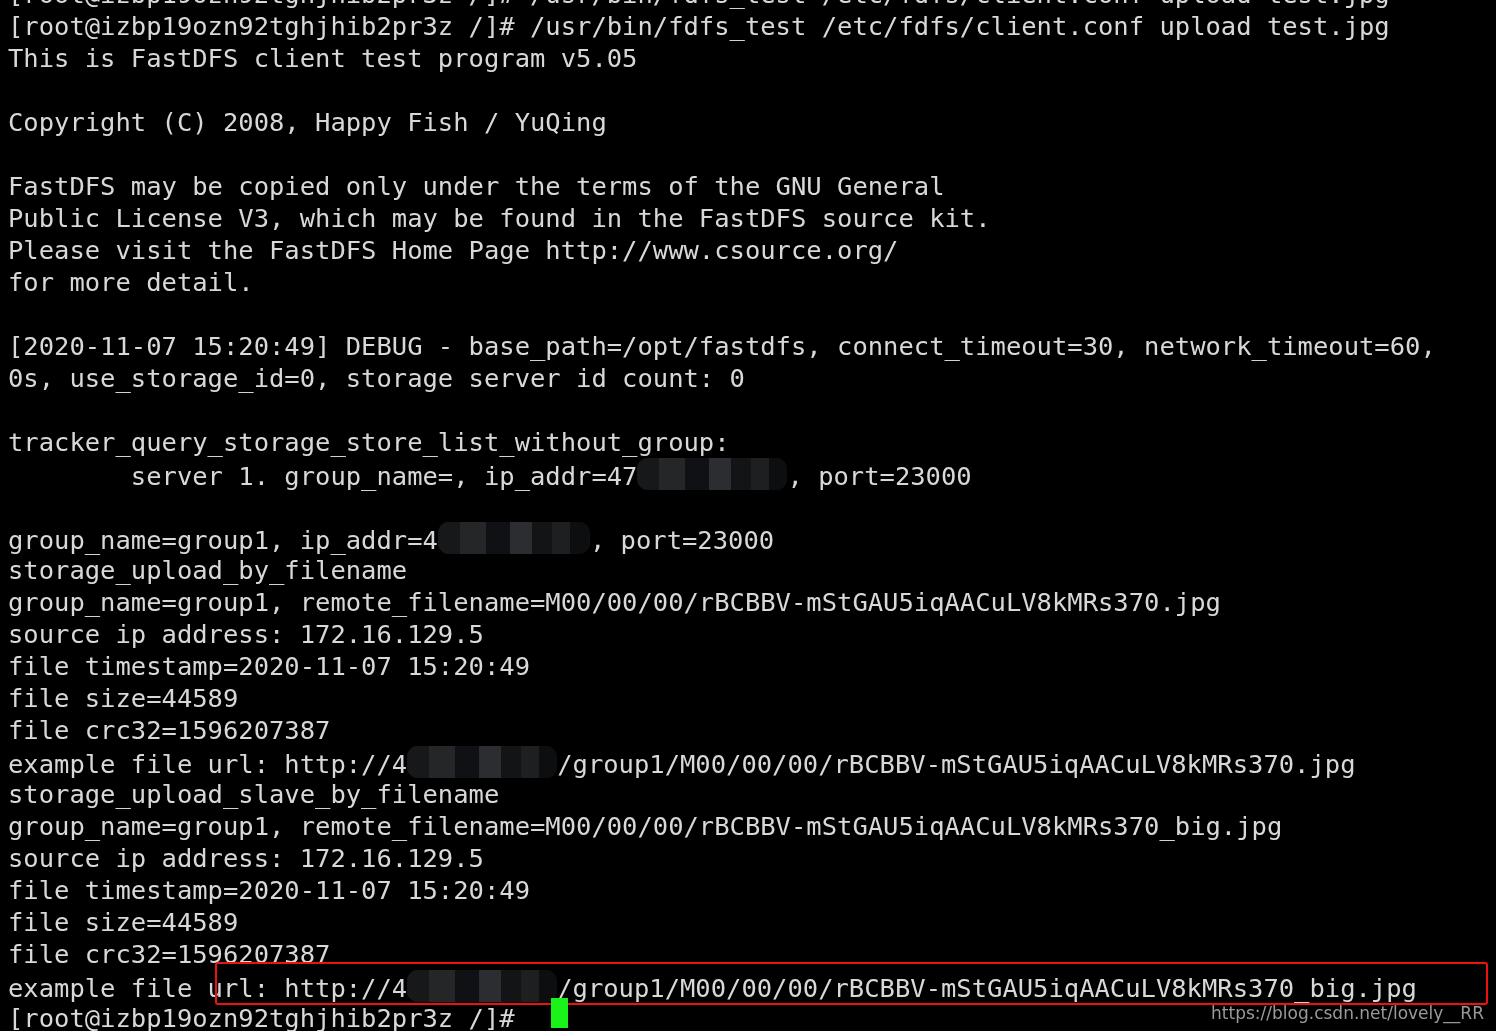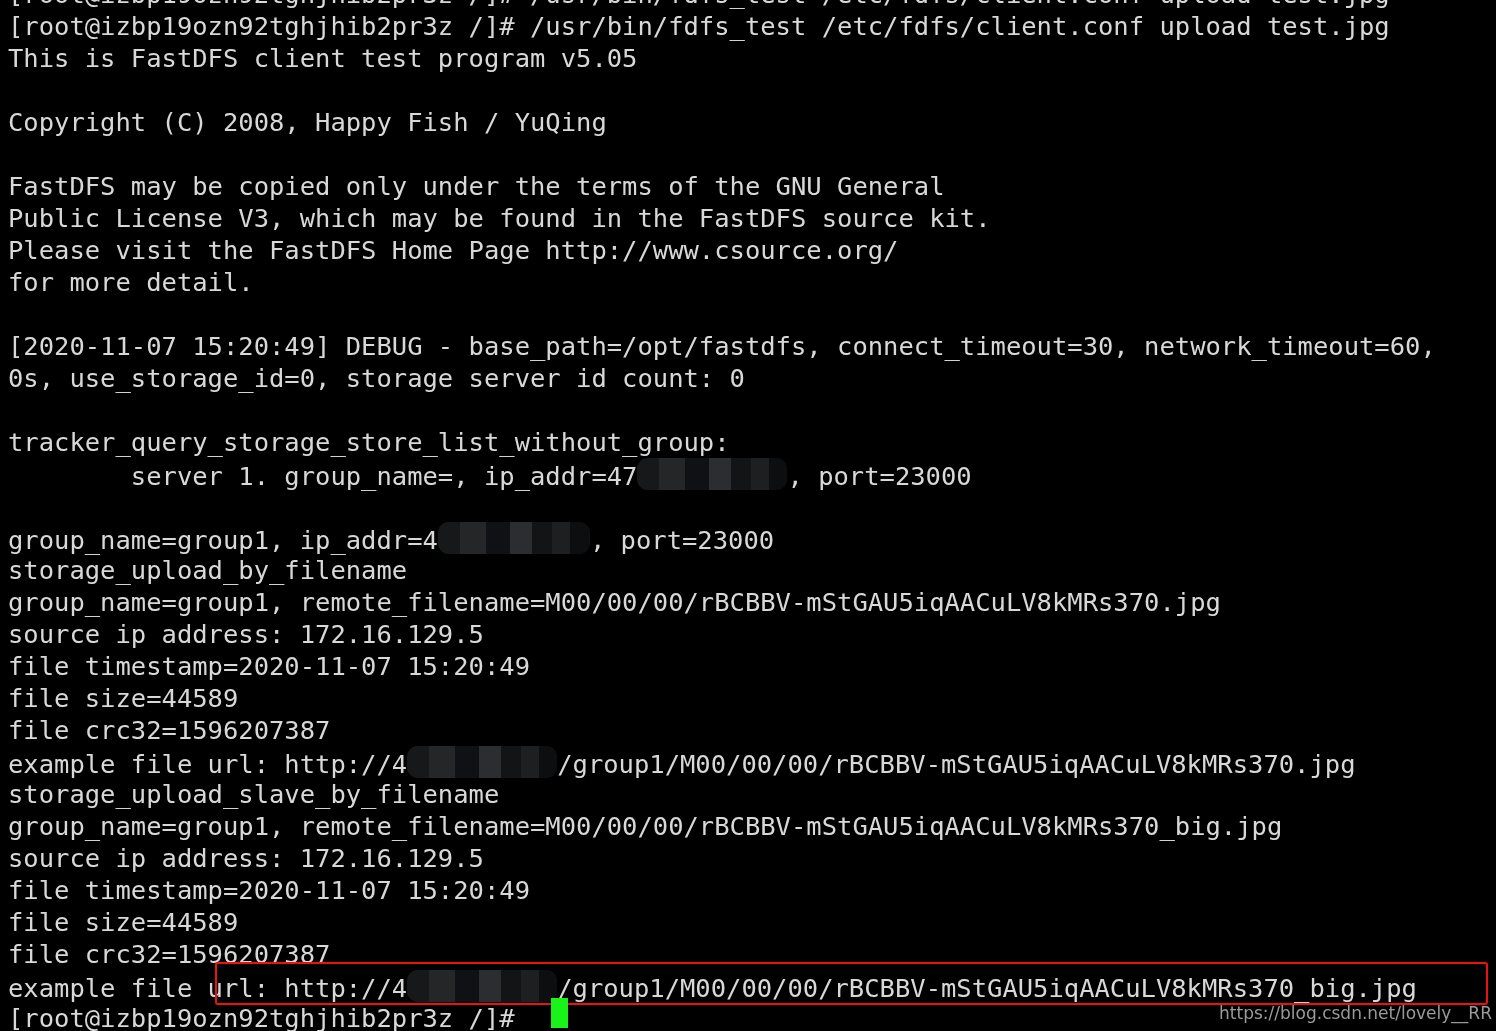--- a/index.html
+++ b/index.html
@@ -70,21 +70,21 @@
   #cursor {
     position: absolute;
     left: 551px;
     top: 998px;
     width: 17px;
     height: 30px;
     background: #19f319;
   }
   #watermark {
     position: absolute;
-    right: 4px;
+    right: 12px;
     top: 1002px;
     font-family: "DejaVu Sans", "Liberation Sans", sans-serif;
     font-size: 17px;
     line-height: 22px;
     color: #9a9a9a;
     letter-spacing: 0px;
     white-space: pre;
   }
 </style>
 </head>

